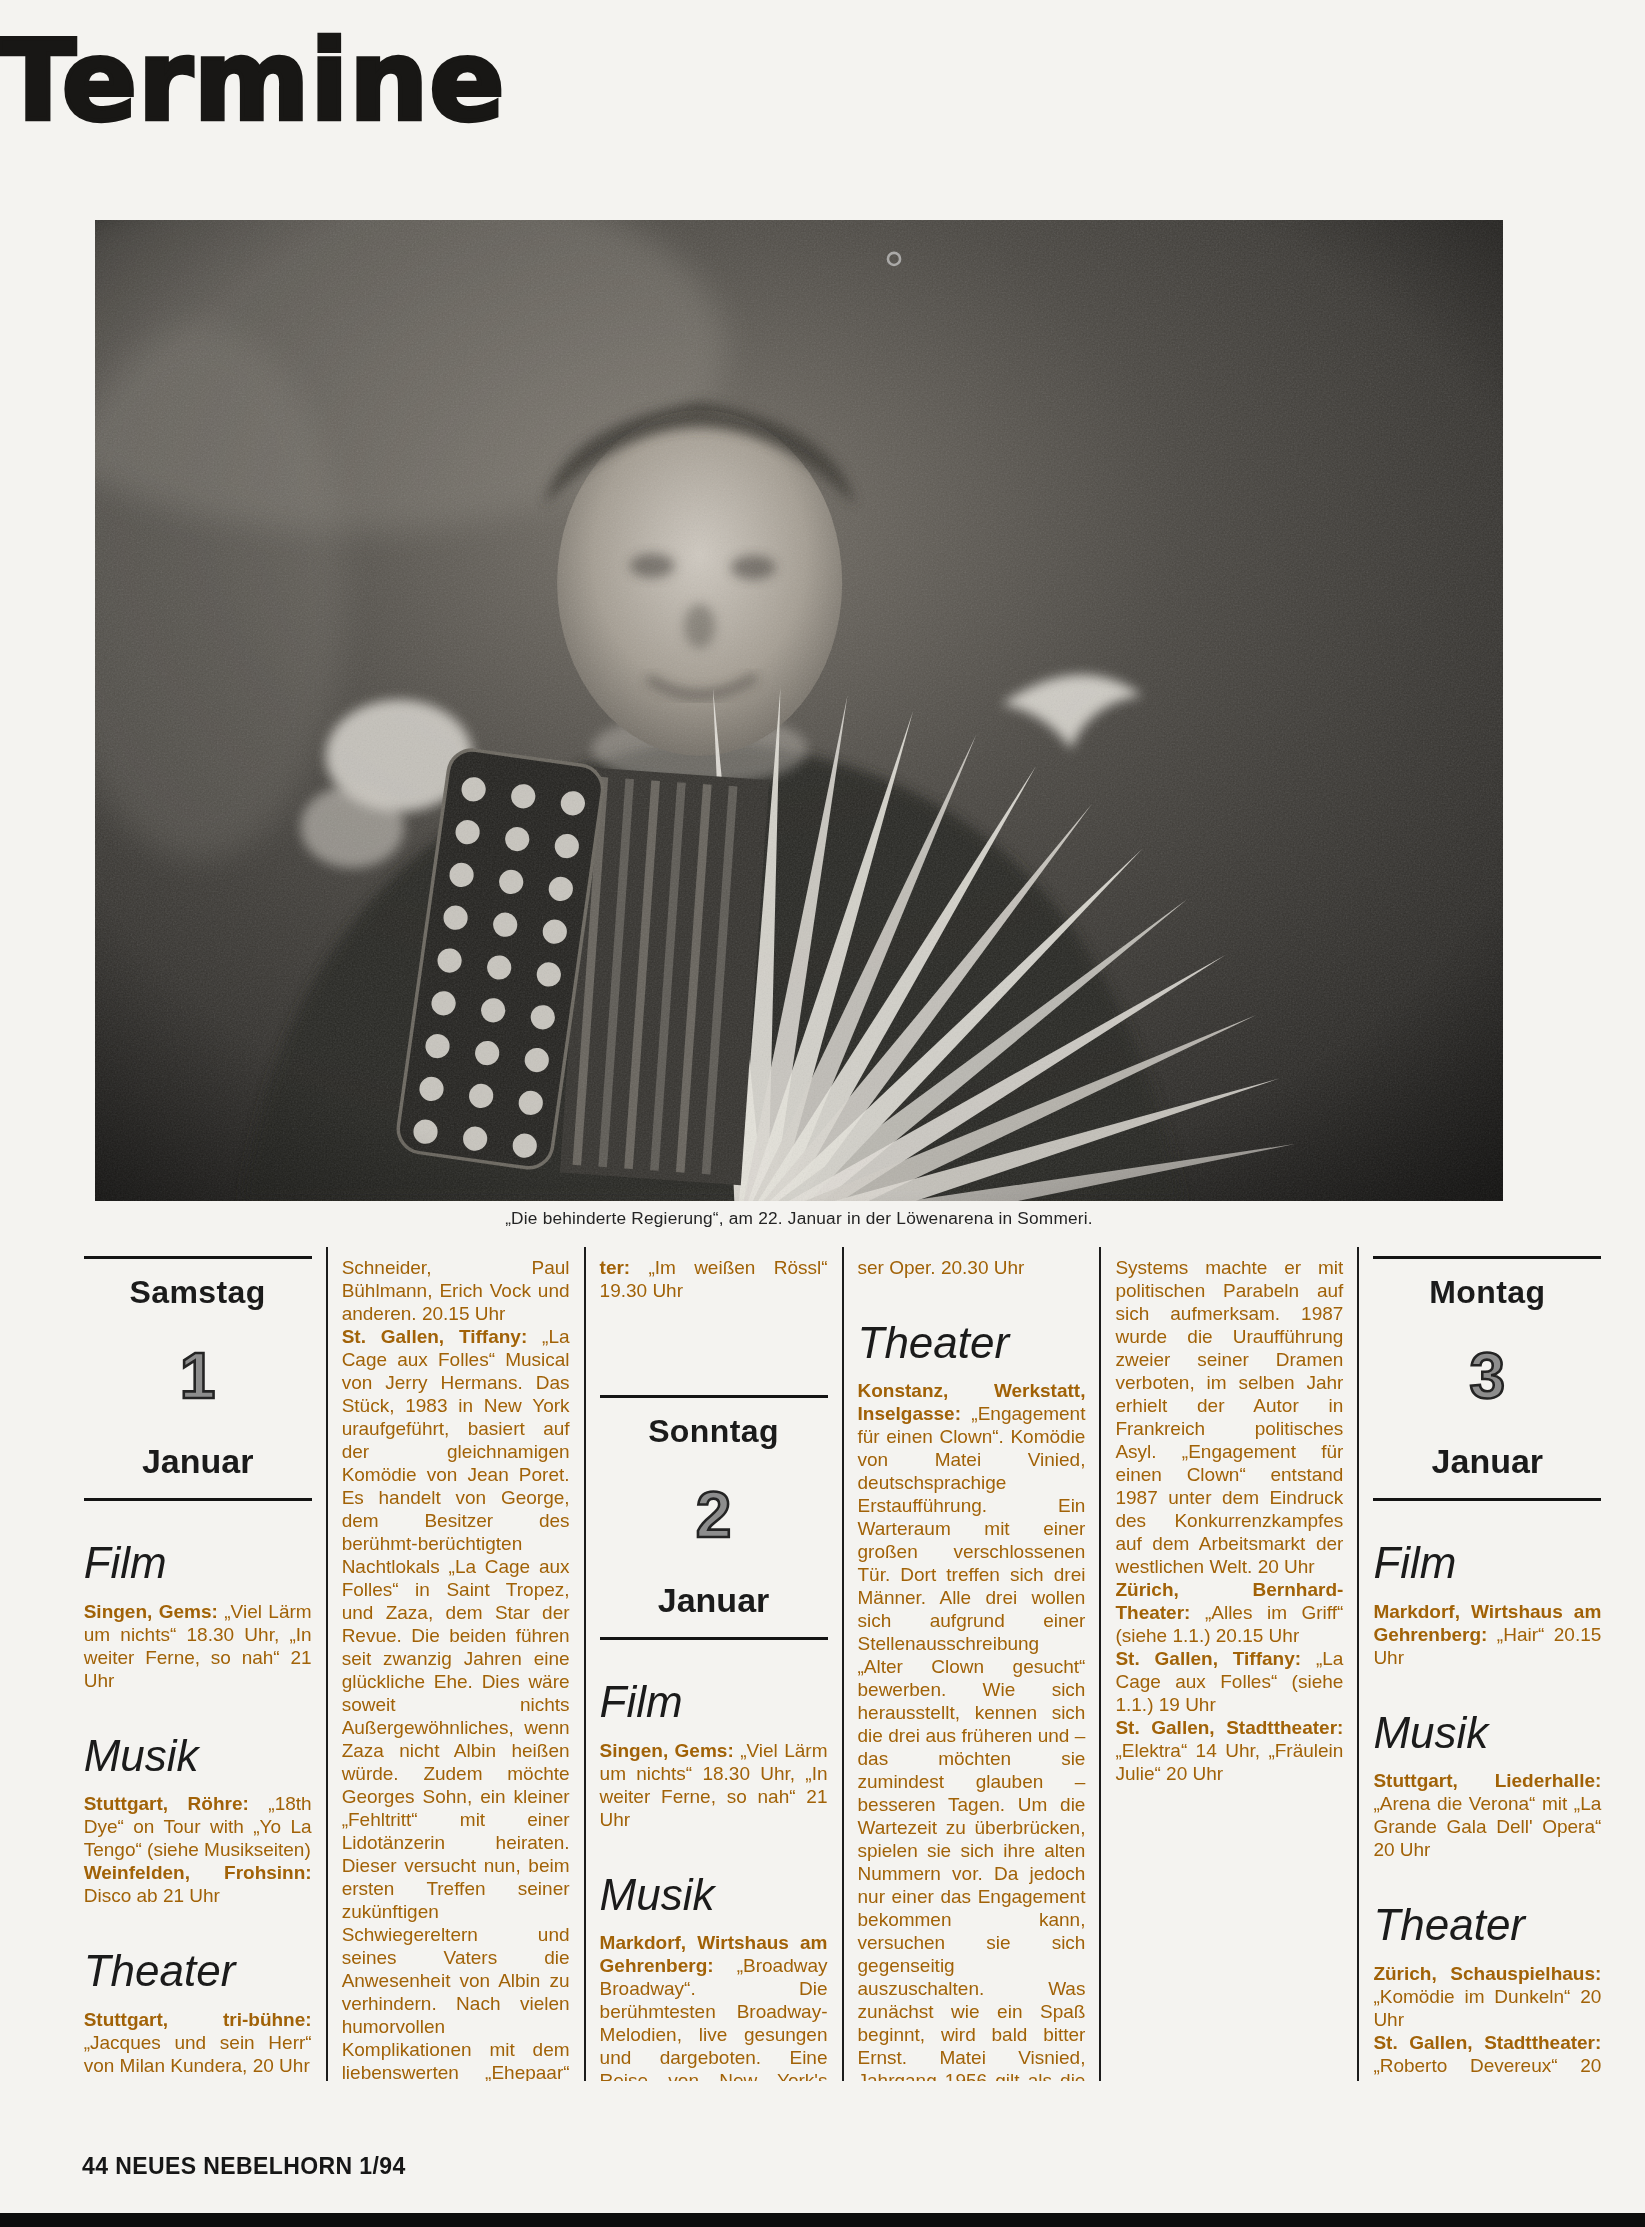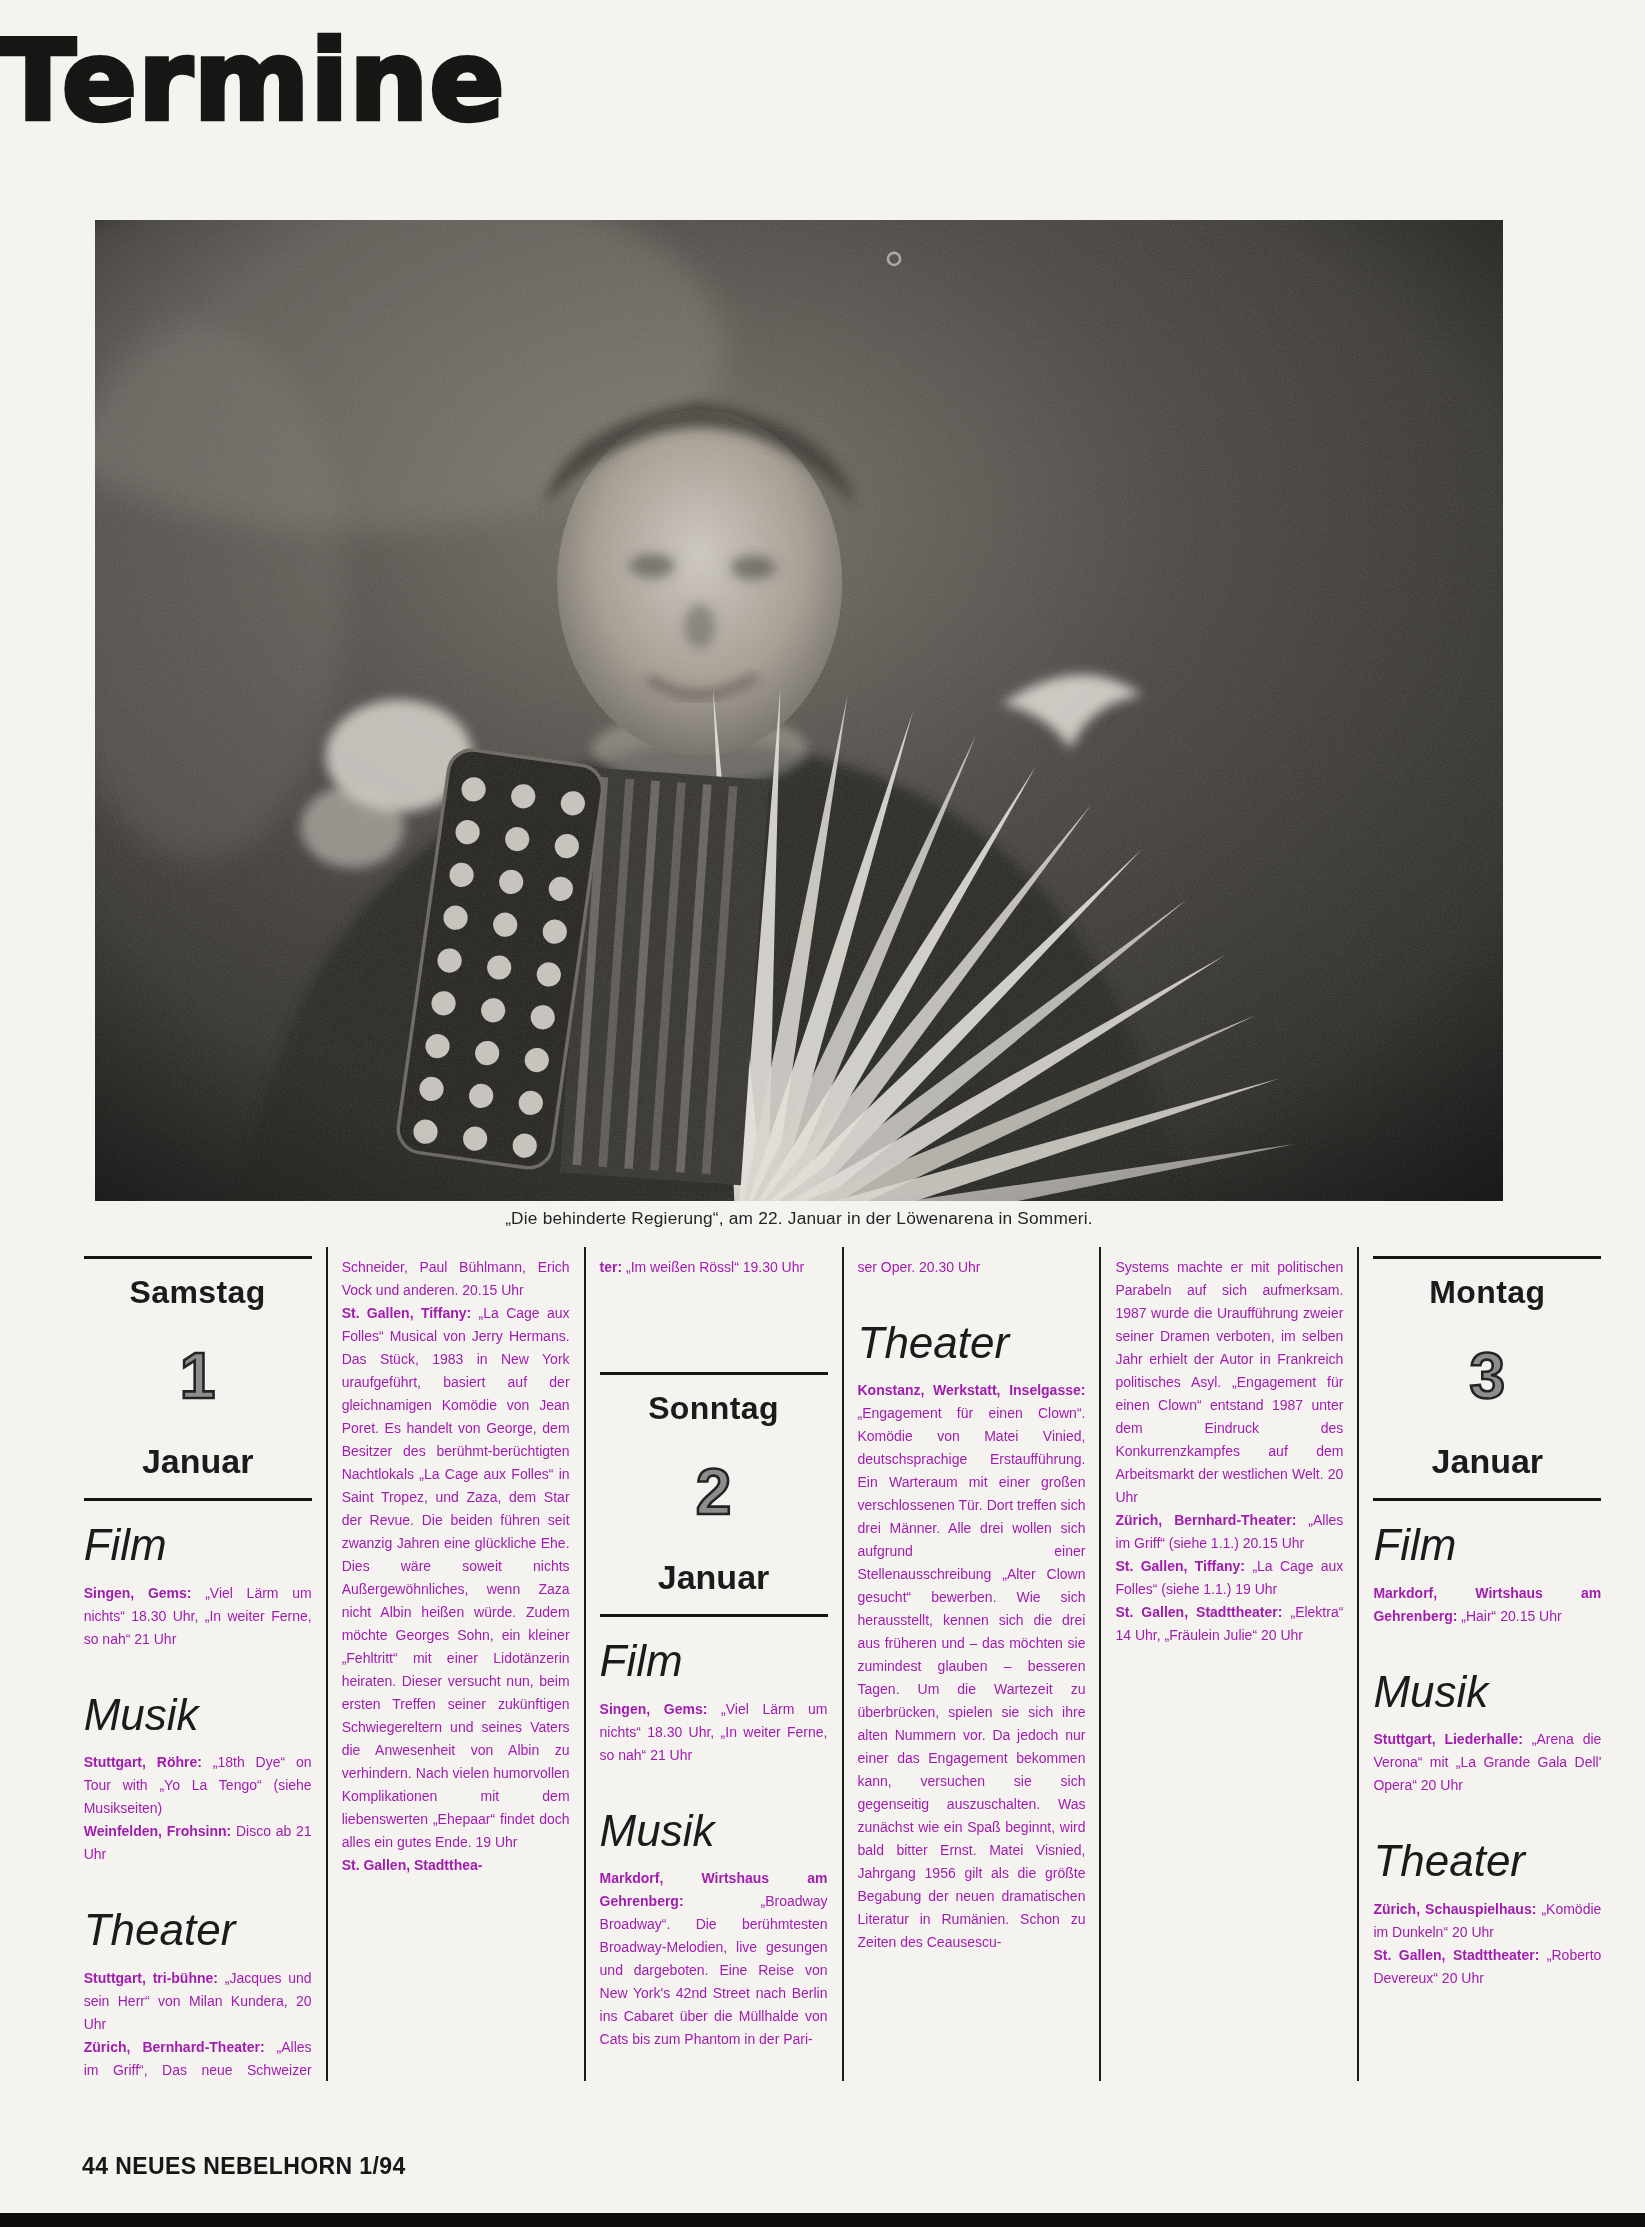--- a/index.html
+++ b/index.html
@@ -43,24 +43,24 @@
   .day-name{font-size:32px;font-weight:bold;letter-spacing:0.4px}
   .day-num{
     font-size:64px;font-weight:bold;margin:28px 0 29px;
     color:#8d8d8d;-webkit-text-stroke:2.6px #242424;
   }
   .day-month{font-size:34px;font-weight:bold}
   .sec-h{
     font-style:italic;font-size:44px;line-height:1.1;
     margin:40px 0 12px;
   }
-  .day + .sec-h{margin-top:20px}
+  .day + .sec-h{margin-top:38px}
   .col p{
-    font-size:14px;line-height:23px;text-align:justify;
-    color:#a21caf;
+    font-size:19px;line-height:23px;text-align:justify;
+    color:#a16207;
   }
   .col p b{font-weight:bold}
   .gap{width:100%}
   
   .footer{
     position:absolute;left:82px;top:2153px;
     font-size:23px;font-weight:bold;letter-spacing:0.4px;color:#161616;
   }
   .bottom-bar{
     position:absolute;left:0;bottom:0;width:100%;height:14px;background:#0d0d0d;

